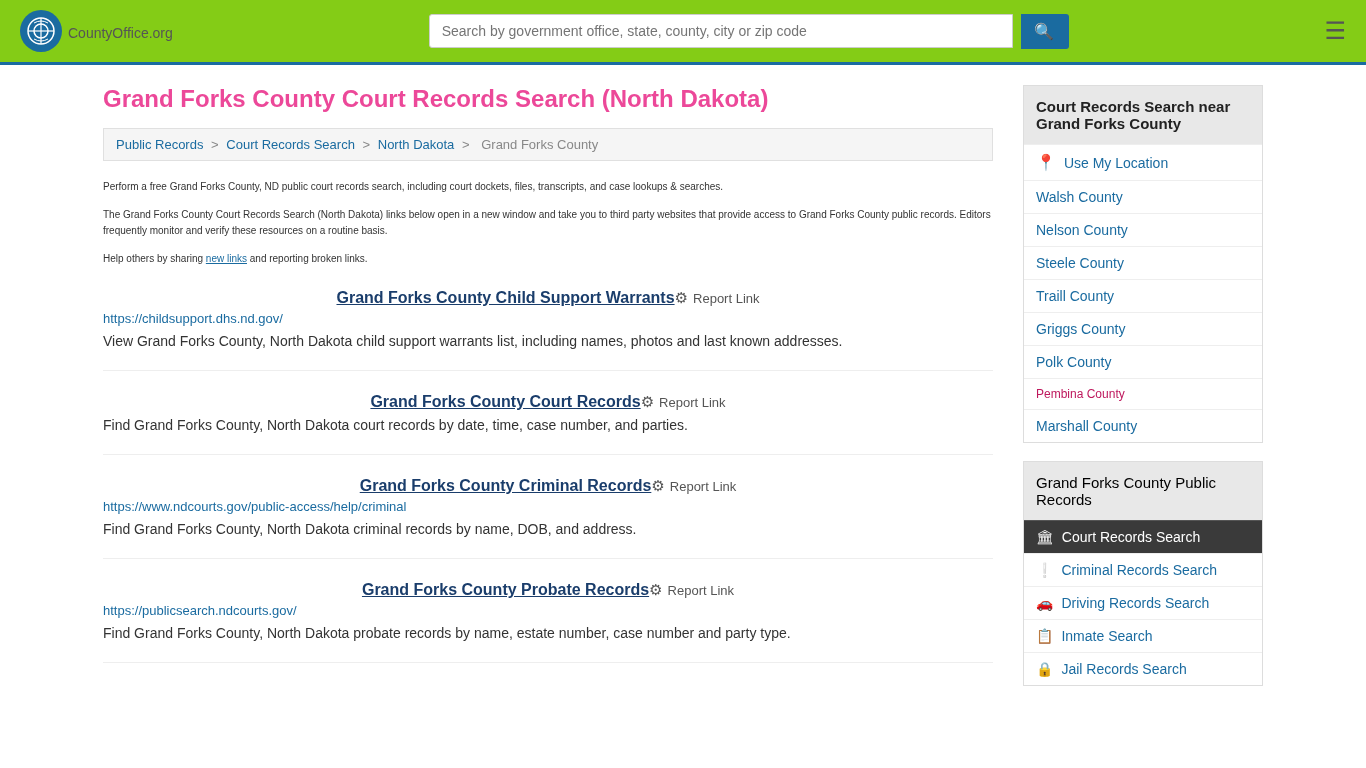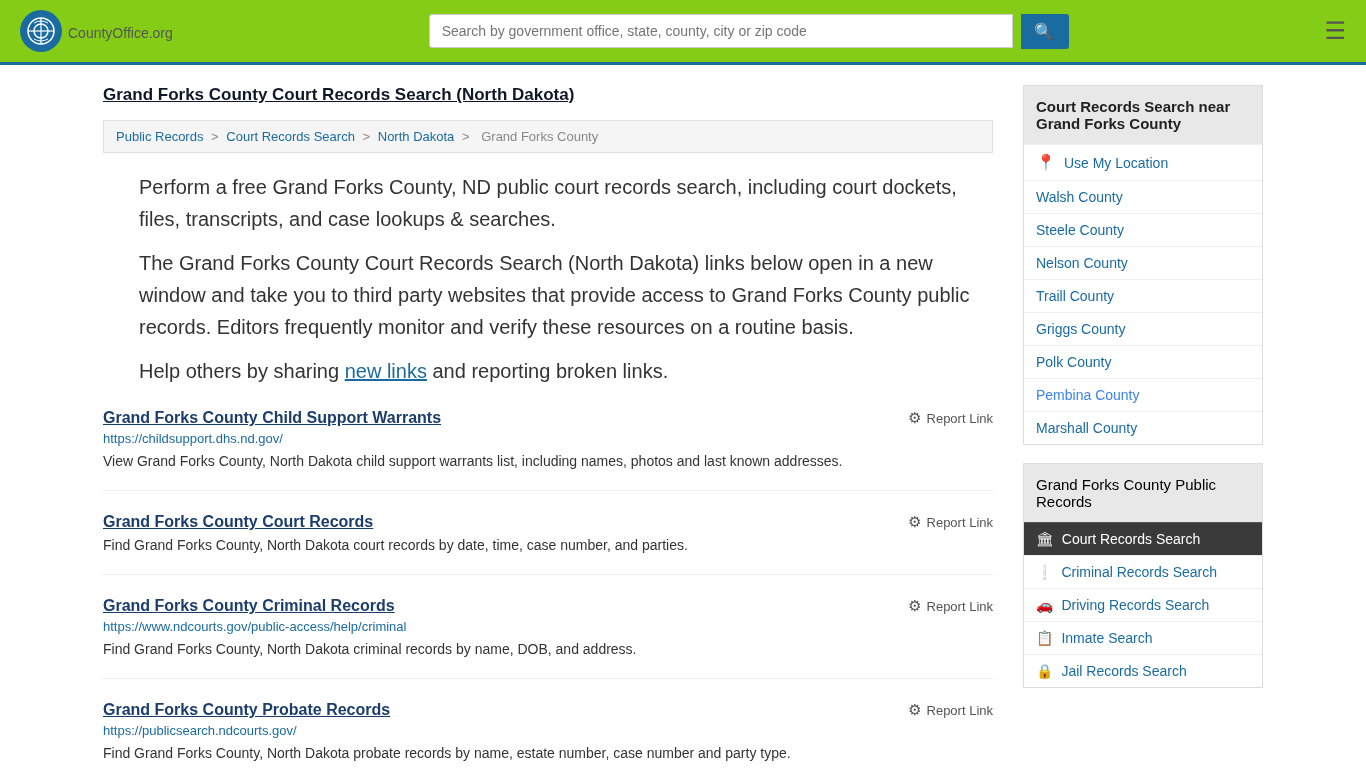--- a/index.html
+++ b/index.html
@@ -109,39 +109,38 @@
       border-radius: 2px;
     }
     #breadcrumb a {
       color: #1a6ba0;
       text-decoration: none;
     }
     #breadcrumb span { color: #888; margin: 0 4px; }
 
     
     .desc-para {
-      font-size: 20px;
+      font-size: 10px;
       color: #333;
       line-height: 1.6;
       margin-bottom: 12px;
-      margin-left: 36px;
     }
     .desc-para a {
       color: #1a6ba0;
     }
 
     
     .result-item {
       margin-top: 22px;
       border-bottom: 1px solid #eee;
       padding-bottom: 18px;
     }
     .result-title-row {
       display: flex;
-      justify-content: space-between;
+      justify-content: center;
       align-items: flex-start;
       margin-bottom: 4px;
     }
     .result-title {
       font-size: 16px;
       font-weight: bold;
       color: #1a3d6b;
       text-decoration: underline;
       cursor: pointer;
     }
@@ -240,21 +239,21 @@
   </div>
 
   <button id="menu-button" style="background:none;border:none;cursor:pointer;font-size:24px;color:#555;line-height:1;">
     <span>☰</span>
   </button>
 </div>
 
 <div id="main-container">
 
   <div id="content-area">
-    <h1 id="page-title" style="font-size:17px;font-weight:bold;color:#0f172a;margin-bottom:15px;text-decoration:underline;">Grand Forks County Court Records Search (North Dakota)</h1>
+    <h1 id="page-title" style="font-size:24px;font-weight:bold;color:#ec4899;margin-bottom:15px;">Grand Forks County Court Records Search (North Dakota)</h1>
 
     <div id="breadcrumb" style="background:#f5f5f5;border:1px solid #e0e0e0;padding:8px 12px;font-size:13px;color:#555;margin-bottom:18px;border-radius:0;">
       <a href="#" style="color:#1a6ba0;text-decoration:none;">Public Records</a>
       <span> &gt; </span>
       <a href="#" style="color:#1a6ba0;text-decoration:none;">Court Records Search</a>
       <span> &gt; </span>
       <a href="#" style="color:#1a6ba0;text-decoration:none;">North Dakota</a>
       <span> &gt; </span>
       <span>Grand Forks County</span>
     </div>
@@ -324,36 +323,36 @@
 
       <div class="use-location">
         <span class="pin-icon">📍</span>
         <a href="#" style="color:#1a6ba0;text-decoration:none;font-size:14px;">Use My Location</a>
       </div>
 
       <div class="sidebar-item">
         <a href="#" style="color:#1a6ba0;text-decoration:none;font-size:14px;">Walsh County</a>
       </div>
       <div class="sidebar-item">
+        <a href="#" style="color:#1a6ba0;text-decoration:none;font-size:14px;">Nelson County</a>
+      </div>
+      <div class="sidebar-item">
         <a href="#" style="color:#1a6ba0;text-decoration:none;font-size:14px;">Steele County</a>
       </div>
       <div class="sidebar-item">
-        <a href="#" style="color:#1a6ba0;text-decoration:none;font-size:14px;">Nelson County</a>
-      </div>
-      <div class="sidebar-item">
         <a href="#" style="color:#1a6ba0;text-decoration:none;font-size:14px;">Traill County</a>
       </div>
       <div class="sidebar-item">
         <a href="#" style="color:#1a6ba0;text-decoration:none;font-size:14px;">Griggs County</a>
       </div>
       <div class="sidebar-item">
         <a href="#" style="color:#1a6ba0;text-decoration:none;font-size:14px;">Polk County</a>
       </div>
       <div class="sidebar-item">
-        <a href="#" style="color:#3b82f6;text-decoration:none;font-size:14px;">Pembina County</a>
+        <a href="#" style="color:#be185d;text-decoration:none;font-size:12px;">Pembina County</a>
       </div>
       <div class="sidebar-item">
         <a href="#" style="color:#1a6ba0;text-decoration:none;font-size:14px;">Marshall County</a>
       </div>
     </div>
 
     <div class="sidebar-section">
       <div class="sidebar-section-title-box" style="background:#e8e8e8;padding:12px;font-size:15px;font-weight:normal;color:#000000;">Grand Forks County Public Records</div>
 
       <div class="sidebar-item sidebar-item-active" style="background:#3a3a3a;padding:8px 12px;border-top:1px solid #555;display:flex;align-items:center;gap:8px;">

